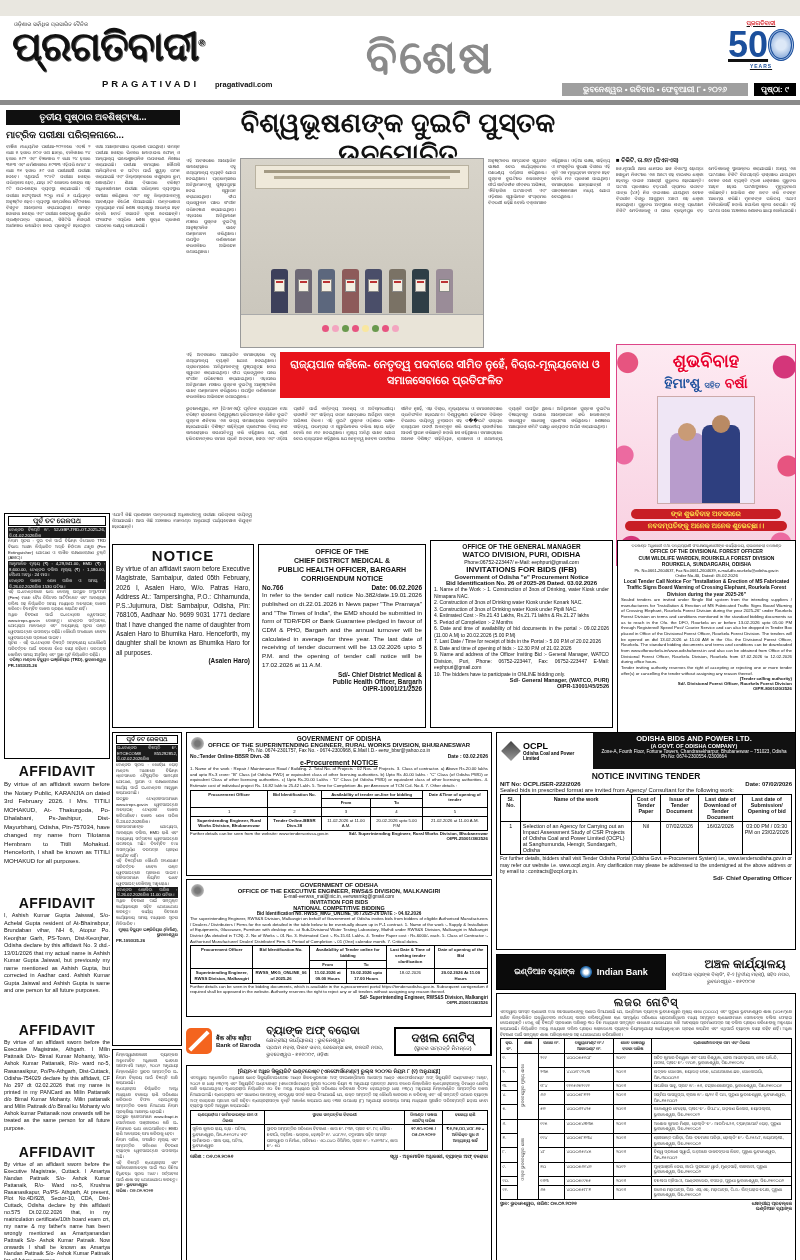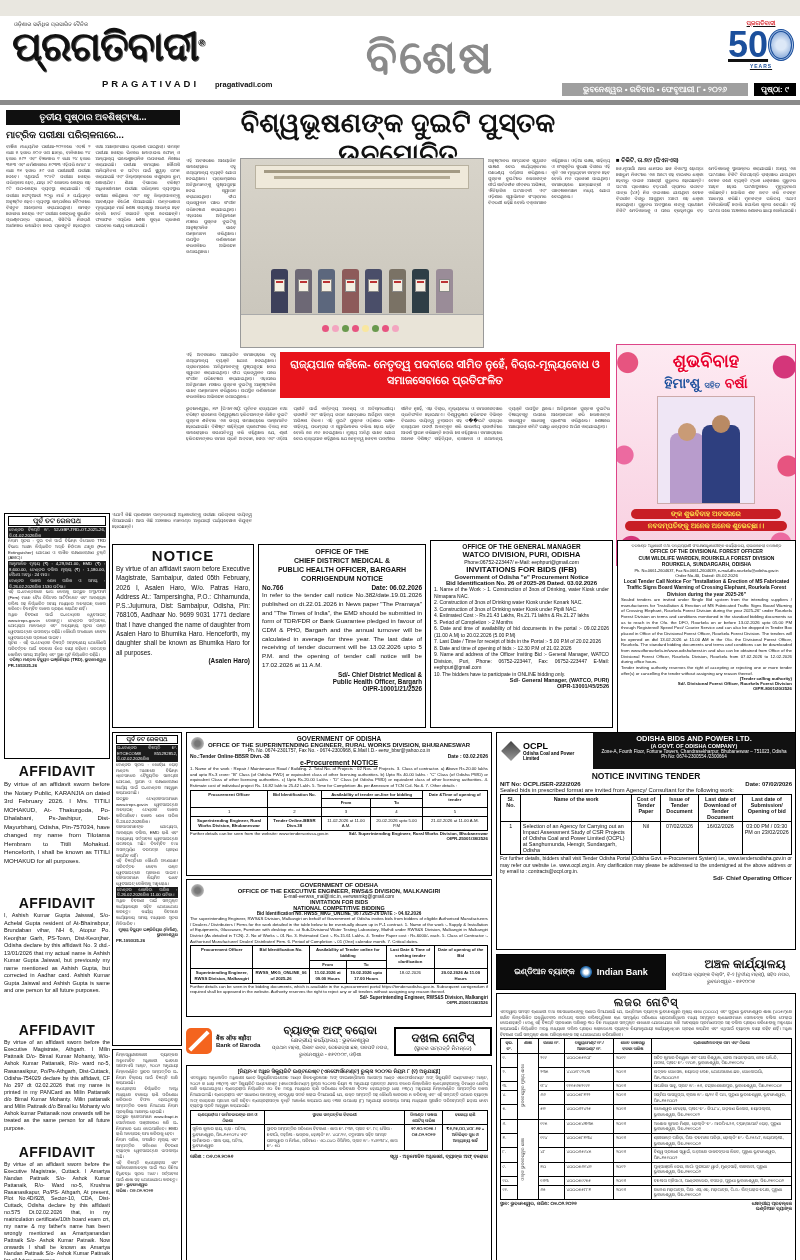--- a/index.html
+++ b/index.html
@@ -337,21 +337,21 @@
   </div>
 
   <div class="abs" style="left:186px;top:1004px;width:306px;height:42px;display:flex;align-items:center;">
     <span style="width:26px;height:26px;background:#f4641e;border-radius:5px;position:relative;margin-right:4px;flex:none;">
       <span style="position:absolute;left:11px;top:0;width:4px;height:26px;background:#fff;transform:rotate(45deg);"></span>
     </span>
     <span style="flex:none;margin-right:6px;">
       <span style="display:block;font-size:6px;font-weight:bold;">बैंक ऑफ बड़ौदा</span>
       <span style="display:block;font-size:6px;font-weight:bold;">Bank of Baroda</span>
     </span>
-    <span style="flex:1;text-align:center;">
+    <span style="flex:1;text-align:left;">
       <span style="display:block;font-size:11px;font-weight:900;">ବ୍ୟାଙ୍କ ଅଫ୍ ବରୋଦା</span>
       <span style="display:block;font-size:5.5px;">କ୍ଷେତ୍ରୀୟ କାର୍ଯ୍ୟାଳୟ : ଭୁବନେଶ୍ୱର</span>
       <span style="display:block;font-size:5px;">ପ୍ରଥମ ମହଲା, ପିଲଟ ଭବନ, ରେଭେନ୍ସା ଛକ, ଗଜପତି ନଗର, ଭୁବନେଶ୍ୱର - ୭୫୧୦୦୯, ଓଡ଼ିଶା</span>
     </span>
     <span style="flex:none;width:94px;border:2px solid #000;text-align:center;padding:2px 0;">
       <span style="display:block;font-size:12px;font-weight:900;">ଦଖଲ ନୋଟିସ୍</span>
       <span style="display:block;font-size:5.5px;">(ସ୍ଥାବର ସମ୍ପତ୍ତି ନିମନ୍ତେ)</span>
     </span>
   </div>
 

